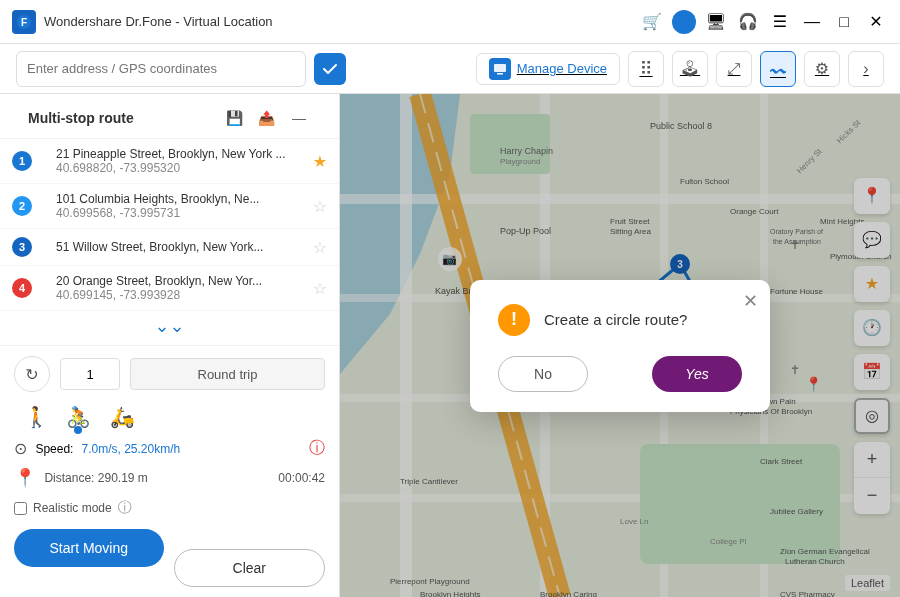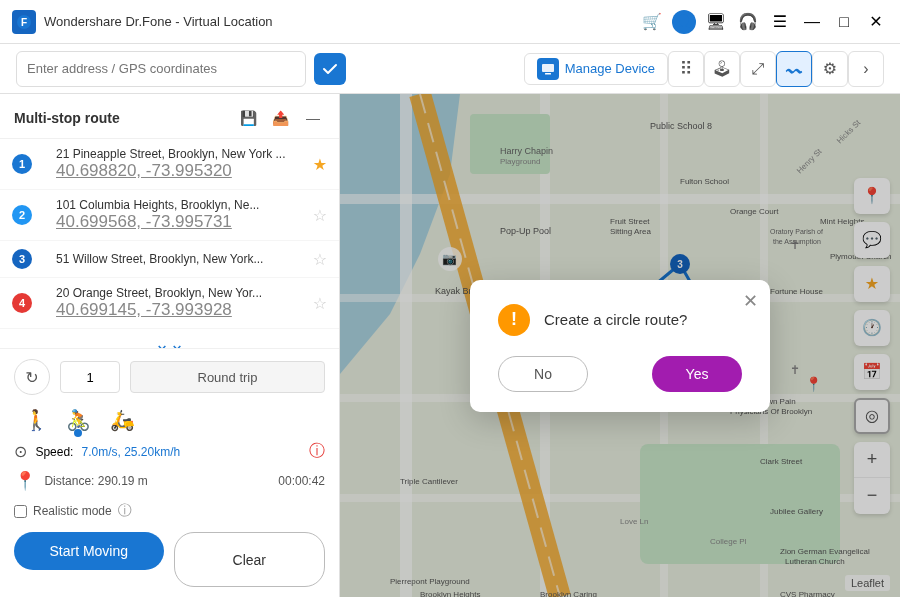--- a/index.html
+++ b/index.html
@@ -56,21 +56,22 @@
       background: #1976d2;
       border-radius: 6px;
       display: flex; align-items: center; justify-content: center;
       cursor: pointer;
       margin-left: 8px;
     }
     .toolbar-right {
       margin-left: auto;
       display: flex;
       align-items: center;
-      gap: 0;
+      gap: 8px;
+      text-decoration: underline;
     }
     .manage-device-btn {
       display: flex;
       align-items: center;
       gap: 6px;
       background: #fff;
       border: 1px solid #e0e0e0;
       border-radius: 6px;
       padding: 4px 12px;
       cursor: pointer;
@@ -104,21 +105,21 @@
       background: #fff;
       display: flex;
       flex-direction: column;
       border-right: 1px solid #e0e0e0;
       position: relative;
       z-index: 5;
       overflow: hidden;
     }
 
     .panel-header {
-      padding: 12px 14px 8px;
+      padding: 12px 28px 8px;
       display: flex;
       align-items: center;
       border-bottom: 1px solid #f0f0f0;
     }
     .panel-title { font-size: 14px; font-weight: 600; color: #333; flex: 1; }
     .panel-header-icons { display: flex; gap: 8px; }
     .panel-header-icon { width: 24px; height: 24px; display: flex; align-items: center; justify-content: center; cursor: pointer; color: #666; font-size: 14px; }
 
     
     .route-list { flex: 1; overflow-y: auto; }
@@ -135,21 +136,21 @@
       display: flex; align-items: center; justify-content: center;
       font-size: 11px; font-weight: bold; color: white;
       flex-shrink: 0;
     }
     .route-num.blue { background: #1976d2; }
     .route-num.n2 { background: #2196f3; }
     .route-num.n3 { background: #1565c0; }
     .route-num.n4 { background: #e53935; }
     .route-info { flex: 1; min-width: 0; margin-left: 16px; }
     .route-addr { font-size: 12px; color: #333; white-space: nowrap; overflow: hidden; text-overflow: ellipsis; }
-    .route-coords { font-size: 17px; color: #888; text-decoration: underline; }
+    .route-coords { font-size: 12px; color: #888; }
     .star-icon { color: #f5a623; font-size: 16px; cursor: pointer; }
     .star-empty { color: #ccc; font-size: 16px; cursor: pointer; }
 
     .expand-arrow {
       text-align: center;
       padding: 4px;
       cursor: pointer;
       color: #1976d2;
       font-size: 18px;
     }
@@ -256,27 +257,28 @@
       background: #1976d2;
       color: white;
       border: none;
       border-radius: 20px;
       font-size: 14px;
       font-weight: 500;
       cursor: pointer;
     }
     .clear-btn {
       flex: 1;
-      height: 55px;
+      height: 38px;
       background: white;
       color: #333;
       border: 1.5px solid #bbb;
       border-radius: 20px;
       font-size: 14px;
       cursor: pointer;
+      margin-top: 20px;
     }
 
     
     .map-area {
       flex: 1;
       position: relative;
       background: #e8f0e8;
       overflow: hidden;
     }
 
@@ -379,23 +381,24 @@
       border: 1.5px solid #bbb;
       border-radius: 18px;
       background: white;
       font-size: 14px; color: #555;
       cursor: pointer;
     }
     .dialog-yes {
       min-width: 90px; height: 36px;
       border: none;
       border-radius: 18px;
-      background: #a21caf;
+      background: #701a75;
       font-size: 14px; color: white;
       cursor: pointer;
+      font-style: italic;
     }
   </style>
 </head>
 <body>
 
 <div class="title-bar">
   <div class="title-bar-logo">
     <svg width="16" height="16" viewBox="0 0 16 16" fill="none">
       <circle cx="8" cy="8" r="7" fill="#1976d2"></circle>
       <text x="8" y="12" text-anchor="middle" font-size="10" fill="white" font-weight="bold">F</text>

